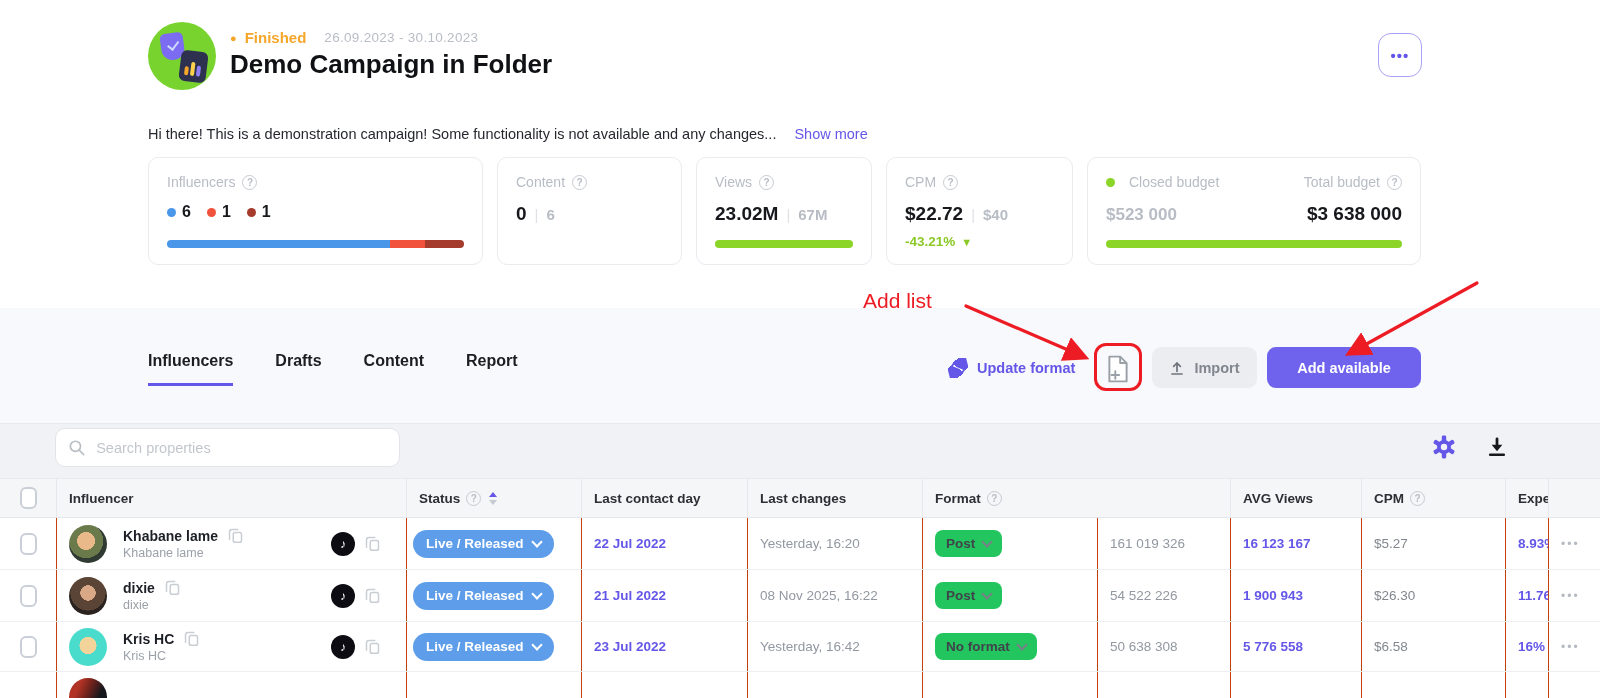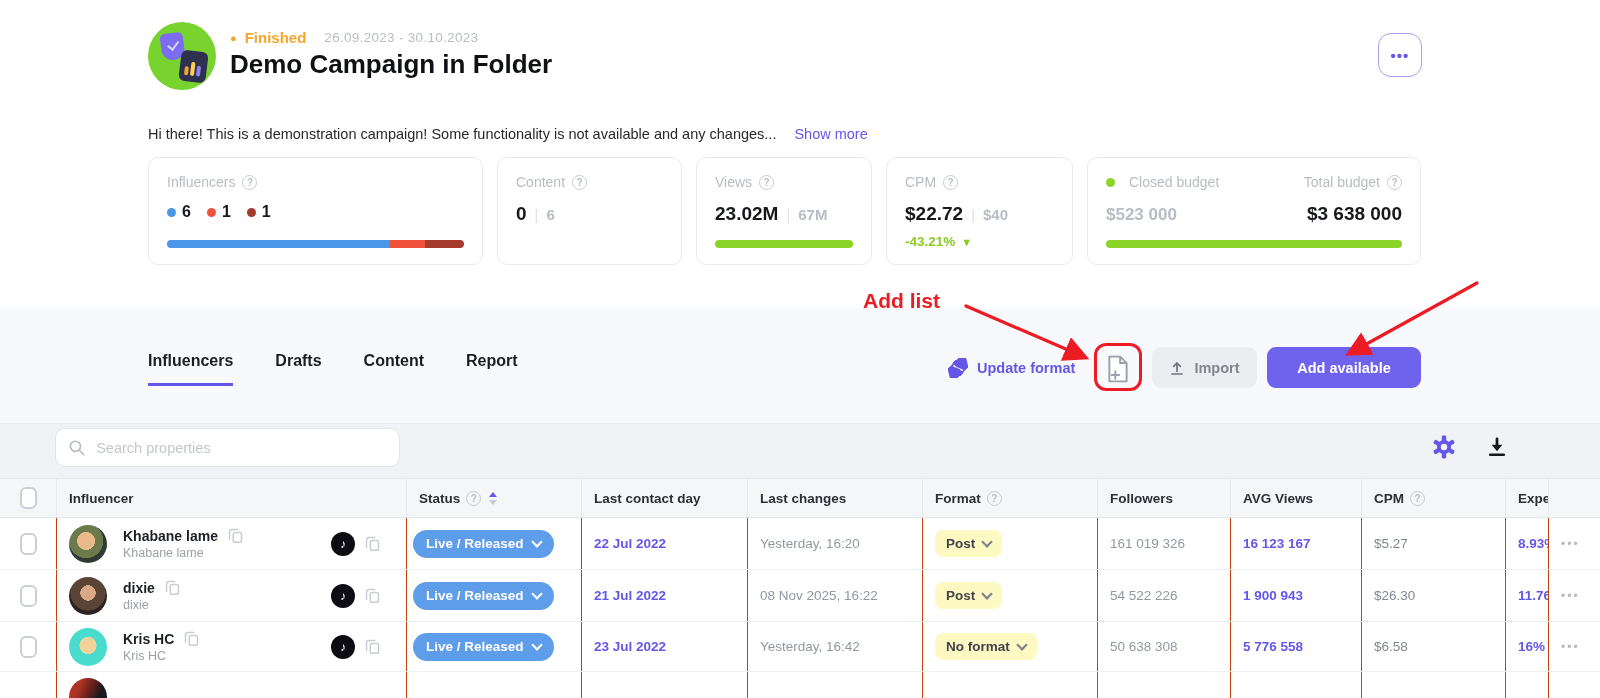--- a/index.html
+++ b/index.html
@@ -64,21 +64,21 @@
   .tab{font-size:16px;font-weight:600;color:#1b1d23;padding-bottom:13px;cursor:pointer;}
   .tab.active{font-weight:700;border-bottom:3px solid #6457e8;}
   .update-stats{position:absolute;left:948px;top:358px;display:flex;align-items:center;gap:9px;
         color:#6457e8;font-weight:700;font-size:14.5px;cursor:pointer;}
   .file-btn{position:absolute;left:1106px;top:355px;cursor:pointer;}
   .import-btn{position:absolute;left:1152px;top:347px;width:105px;height:41px;background:#ebedf0;border-radius:9px;
         display:flex;align-items:center;justify-content:center;gap:9px;color:#82878f;font-weight:700;font-size:14.5px;cursor:pointer;}
   .add-btn{position:absolute;left:1267px;top:347px;width:154px;height:41px;background:#6f63ee;border-radius:9px;
         display:flex;align-items:center;justify-content:center;color:#fff;font-weight:700;font-size:14.5px;cursor:pointer;}
   
-  .anno-text{position:absolute;left:863px;top:289px;font-size:21px;font-weight:700;color:#ed1c24;z-index:60;}
+  .anno-text{position:absolute;left:863px;top:289px;font-size:21px;font-weight:400;color:#ed1c24;z-index:60;}
   .anno-box{position:absolute;left:1094px;top:343px;width:48px;height:48px;border:3px solid #ed1c24;
         border-radius:12px;box-sizing:border-box;z-index:60;pointer-events:none;}
   .overlay{position:absolute;left:0;top:0;z-index:55;pointer-events:none;}
   
   .sband{position:absolute;left:0;top:424px;width:1600px;height:54px;background:#f1f2f5;}
   .search-wrap{position:absolute;left:55px;top:428px;width:345px;height:39px;background:#fff;
         border:1px solid #e2e4e9;border-radius:10px;box-sizing:border-box;display:flex;align-items:center;padding:0 12px;gap:9px;}
   .search-wrap input{border:none;outline:none;background:transparent;font-size:14.5px;color:#333;width:100%;
         font-family:"Liberation Sans",sans-serif;}
   .search-wrap input::placeholder{color:#c3c7cd;}
@@ -113,21 +113,21 @@
   .av3{width:38px;height:38px;border-radius:50%;background:linear-gradient(115deg,#b03325 25%,#70221c 45%,#17181d 70%);}
   .nameblock{display:flex;flex-direction:column;gap:2px;margin-left:10px;min-width:0;}
   .namerow{display:flex;align-items:center;gap:10px;}
   .iname{font-size:14px;font-weight:700;color:#1d1f26;white-space:nowrap;cursor:pointer;}
   .isub{font-size:12.5px;color:#9ca1a9;white-space:nowrap;}
   .sgroup{margin-left:auto;display:flex;align-items:center;gap:10px;margin-right:14px;}
   .tiktok{width:24px;height:24px;border-radius:50%;background:#0c0c12;color:#fff;display:flex;
         align-items:center;justify-content:center;font-size:12px;flex:none;}
   .pill-status{height:28px;padding:0 13px;border-radius:15px;background:#5d9de9;color:#fff;font-weight:700;
         font-size:13.5px;display:flex;align-items:center;gap:9px;cursor:pointer;white-space:nowrap;}
-  .pill-format{height:27px;padding:0 11px;border-radius:8px;background:#fef9c3;color:#40434a;font-weight:600;
+  .pill-format{height:27px;padding:0 11px;border-radius:8px;background:#22c55e;color:#40434a;font-weight:600;
         font-size:13.5px;display:flex;align-items:center;gap:8px;cursor:pointer;white-space:nowrap;}
   .chev{width:6px;height:6px;border-right:2px solid currentColor;border-bottom:2px solid currentColor;
         transform:rotate(45deg);margin-top:-3px;flex:none;}
   .pill-format .chev{color:#7a7f88;}
   .linkish{color:#6457e8;font-weight:700;font-size:13.5px;white-space:nowrap;cursor:pointer;}
   .muted{color:#9298a1;font-size:13.5px;white-space:nowrap;}
   .muted2{color:#82878f;font-size:13.5px;white-space:nowrap;}
   .rowdots{color:#b6bac2;font-size:12px;letter-spacing:2px;cursor:pointer;}
   .sortstack{display:flex;flex-direction:column;gap:3px;margin-left:2px;cursor:pointer;}
   .tri-up{width:0;height:0;border-left:4px solid transparent;border-right:4px solid transparent;border-bottom:5px solid #6457e8;}
@@ -334,23 +334,20 @@
     <div class="cell col-contact">
         <span class="hl">Last contact day</span>
       </div>
     <div class="cell col-modified">
         <span class="hl">Last changes</span>
       </div>
     <div class="cell col-format">
         <span class="hl">Format</span>
       <span class="qmark">?</span>
       </div>
-    <div class="cell col-followers">
-        <span class="hl">Followers</span>
-      </div>
     <div class="cell col-avg">
         <span class="hl">AVG Views</span>
       </div>
     <div class="cell col-cpm">
         <span class="hl">CPM</span>
       <span class="qmark">?</span>
       </div>
     <div class="cell col-exp">
         <span class="hl">Expenses</span>
       </div>

